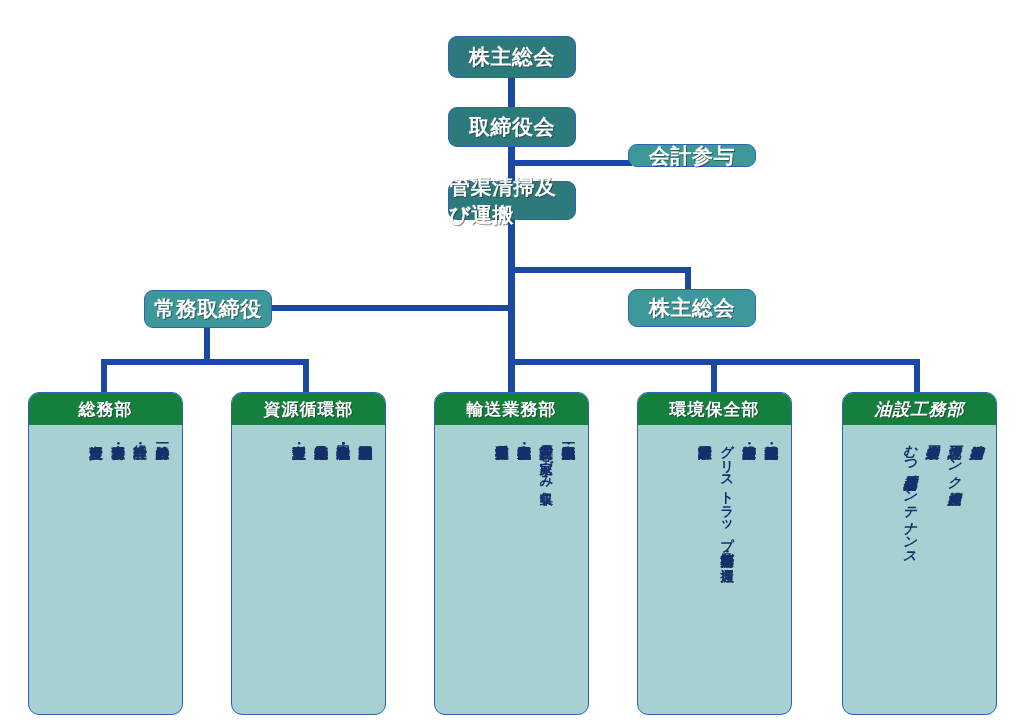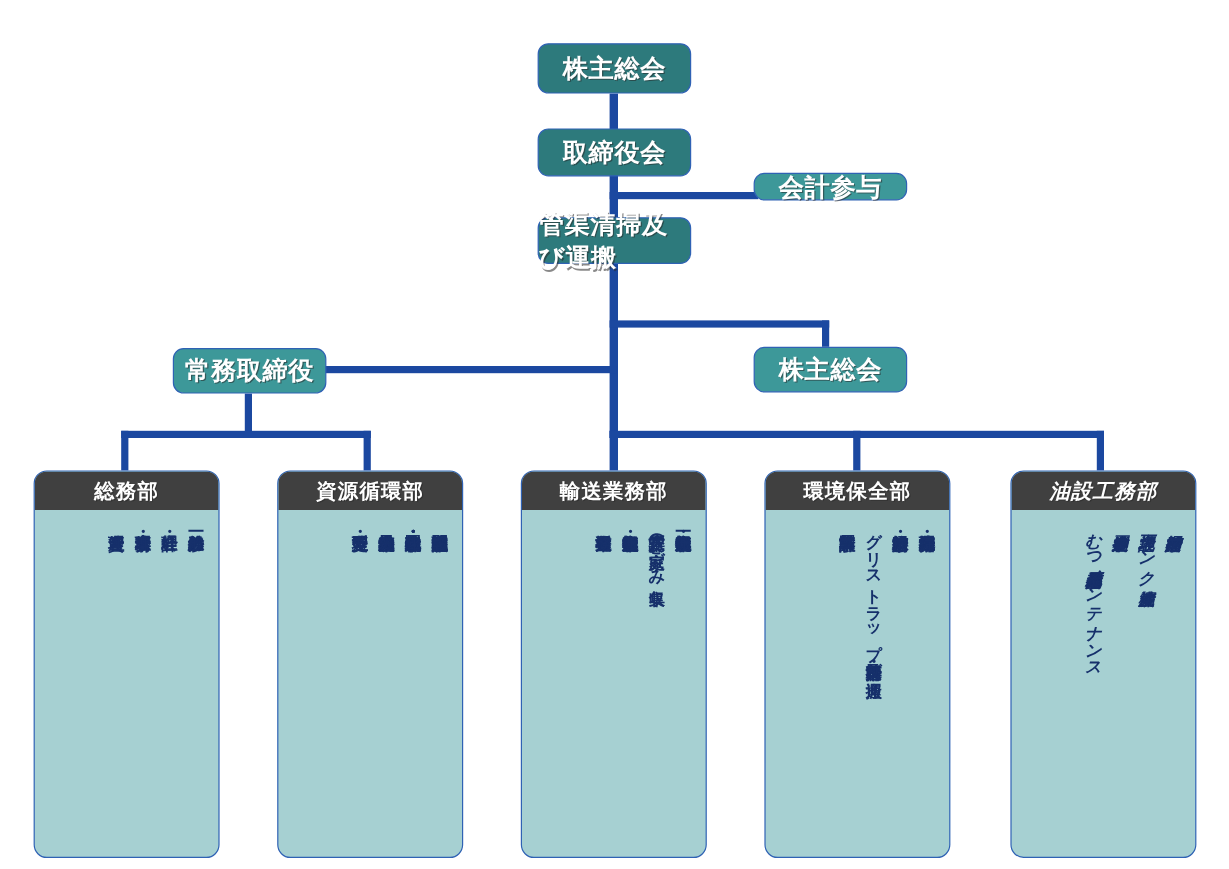--- a/index.html
+++ b/index.html
@@ -48,21 +48,21 @@
     position: absolute;
     box-sizing: border-box;
     border-radius: 11px;
     border: 1.6px solid #2f62b4;
     background: #a6d0d2;
     overflow: hidden;
     z-index: 3;
   }
   .dept-head {
     height: 32px;
-    background: #404040;
+    background: #15803d;
     display: flex;
     align-items: center;
     justify-content: center;
     color: #ffffff;
     font-size: 17px;
     font-weight: bold;
     letter-spacing: 1px;
     text-shadow: 1px 1px 0 rgba(40,40,40,0.55);
     text-align: center;
   }

